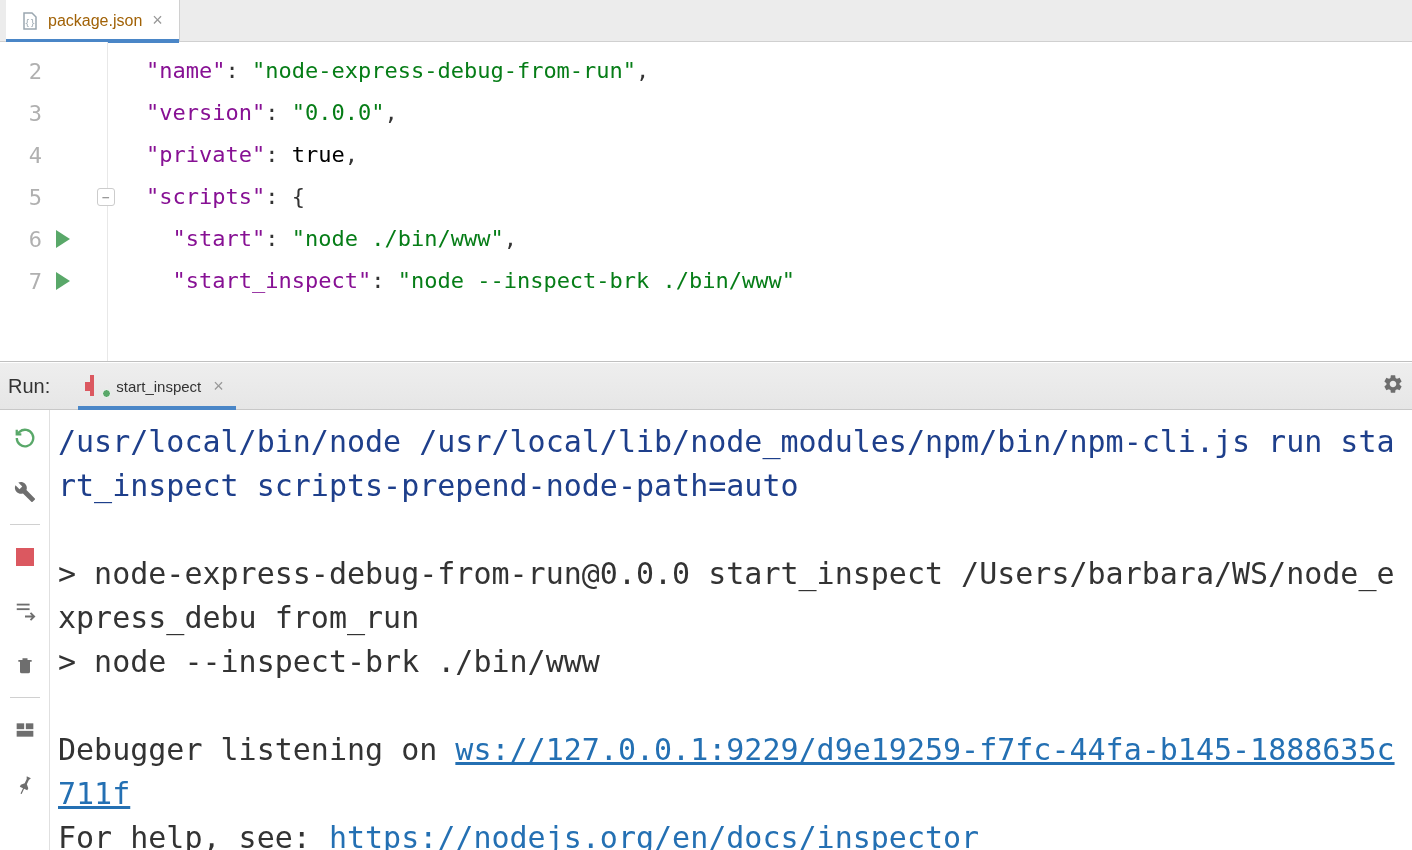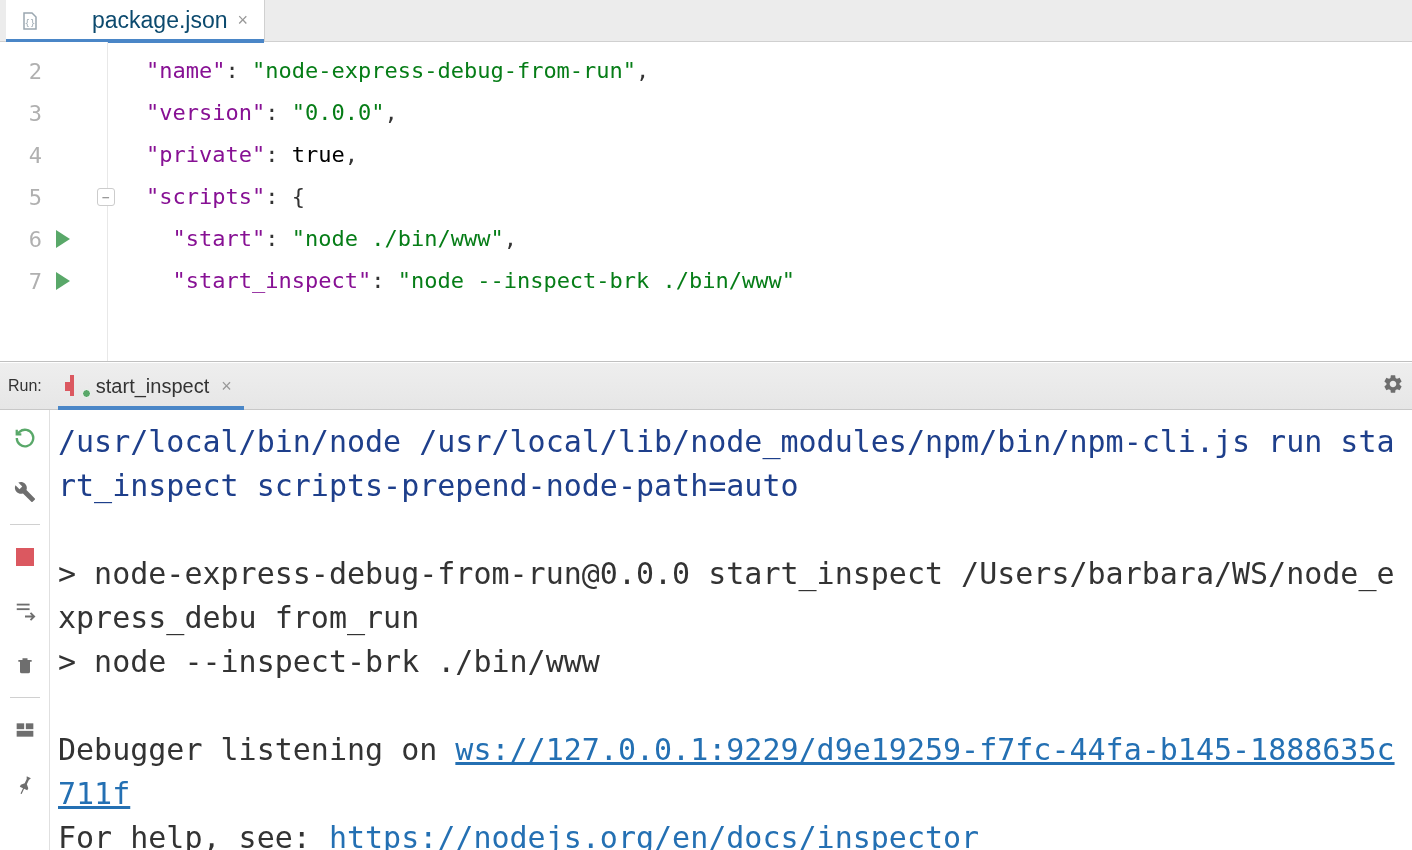--- a/index.html
+++ b/index.html
@@ -45,23 +45,22 @@
       background: #4a86c7;
     }
     .file-icon {
       width: 20px;
       height: 20px;
       display: flex;
       align-items: center;
       justify-content: center;
     }
     .tab-label {
-      font-size: 23px;
-      color: #0c4a6e;
-      margin-left: 44px;
+      font-size: 16px;
+      color: #a16207;
     }
     .tab-close {
       color: #999;
       font-size: 18px;
       cursor: pointer;
       padding: 0 2px;
     }
     
     
     .editor-body {
@@ -140,23 +139,23 @@
       height: 48px;
       background: linear-gradient(#eeeeee, #e6e6e6);
       border-top: 1px solid #fff;
       border-bottom: 1px solid #c8c8c8;
       display: flex;
       align-items: center;
       padding-left: 8px;
       position: relative;
     }
     .run-label {
-      font-size: 16px;
+      font-size: 20px;
       color: #333;
-      margin-right: 16px;
+      margin-right: 28px;
     }
     .run-tab {
       display: flex;
       align-items: center;
       gap: 8px;
       padding: 0 12px;
       height: 100%;
       position: relative;
     }
     .run-tab.active::after {
@@ -192,21 +191,21 @@
       position: absolute;
       bottom: -3px;
       right: -3px;
       width: 9px;
       height: 9px;
       background: #59a869;
       border-radius: 50%;
       border: 1px solid #fff;
     }
     .run-tab-label {
-      font-size: 20px;
+      font-size: 15px;
       color: #333;
     }
     .run-tab-close {
       color: #999;
       font-size: 18px;
       margin-left: 4px;
     }
     .gear-icon {
       position: absolute;
       right: 8px;

